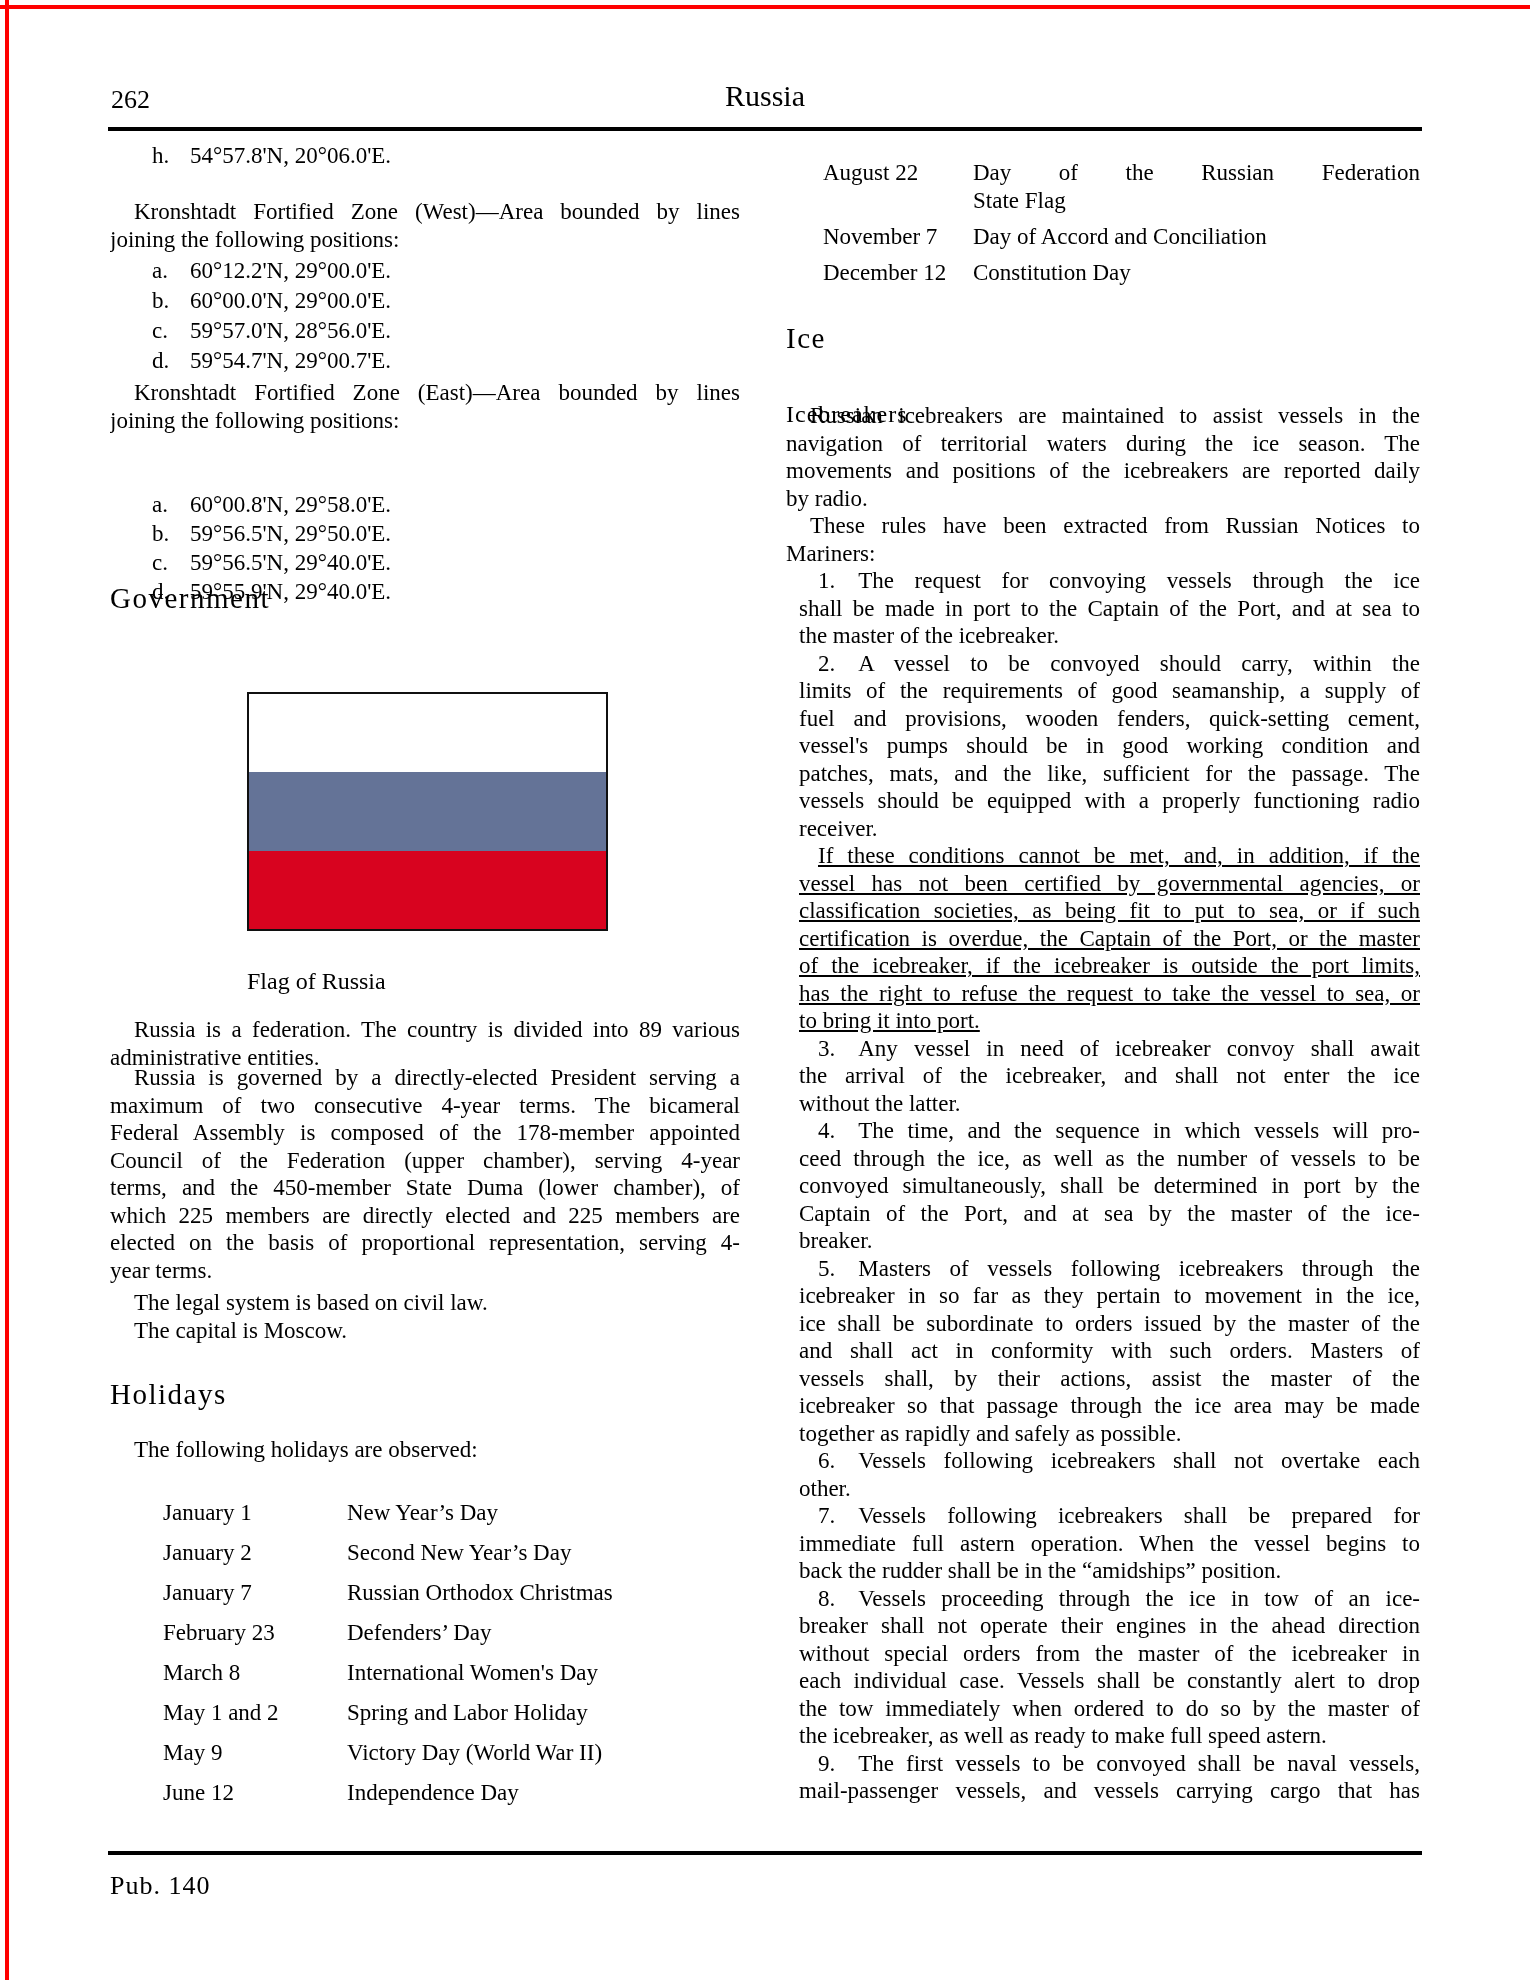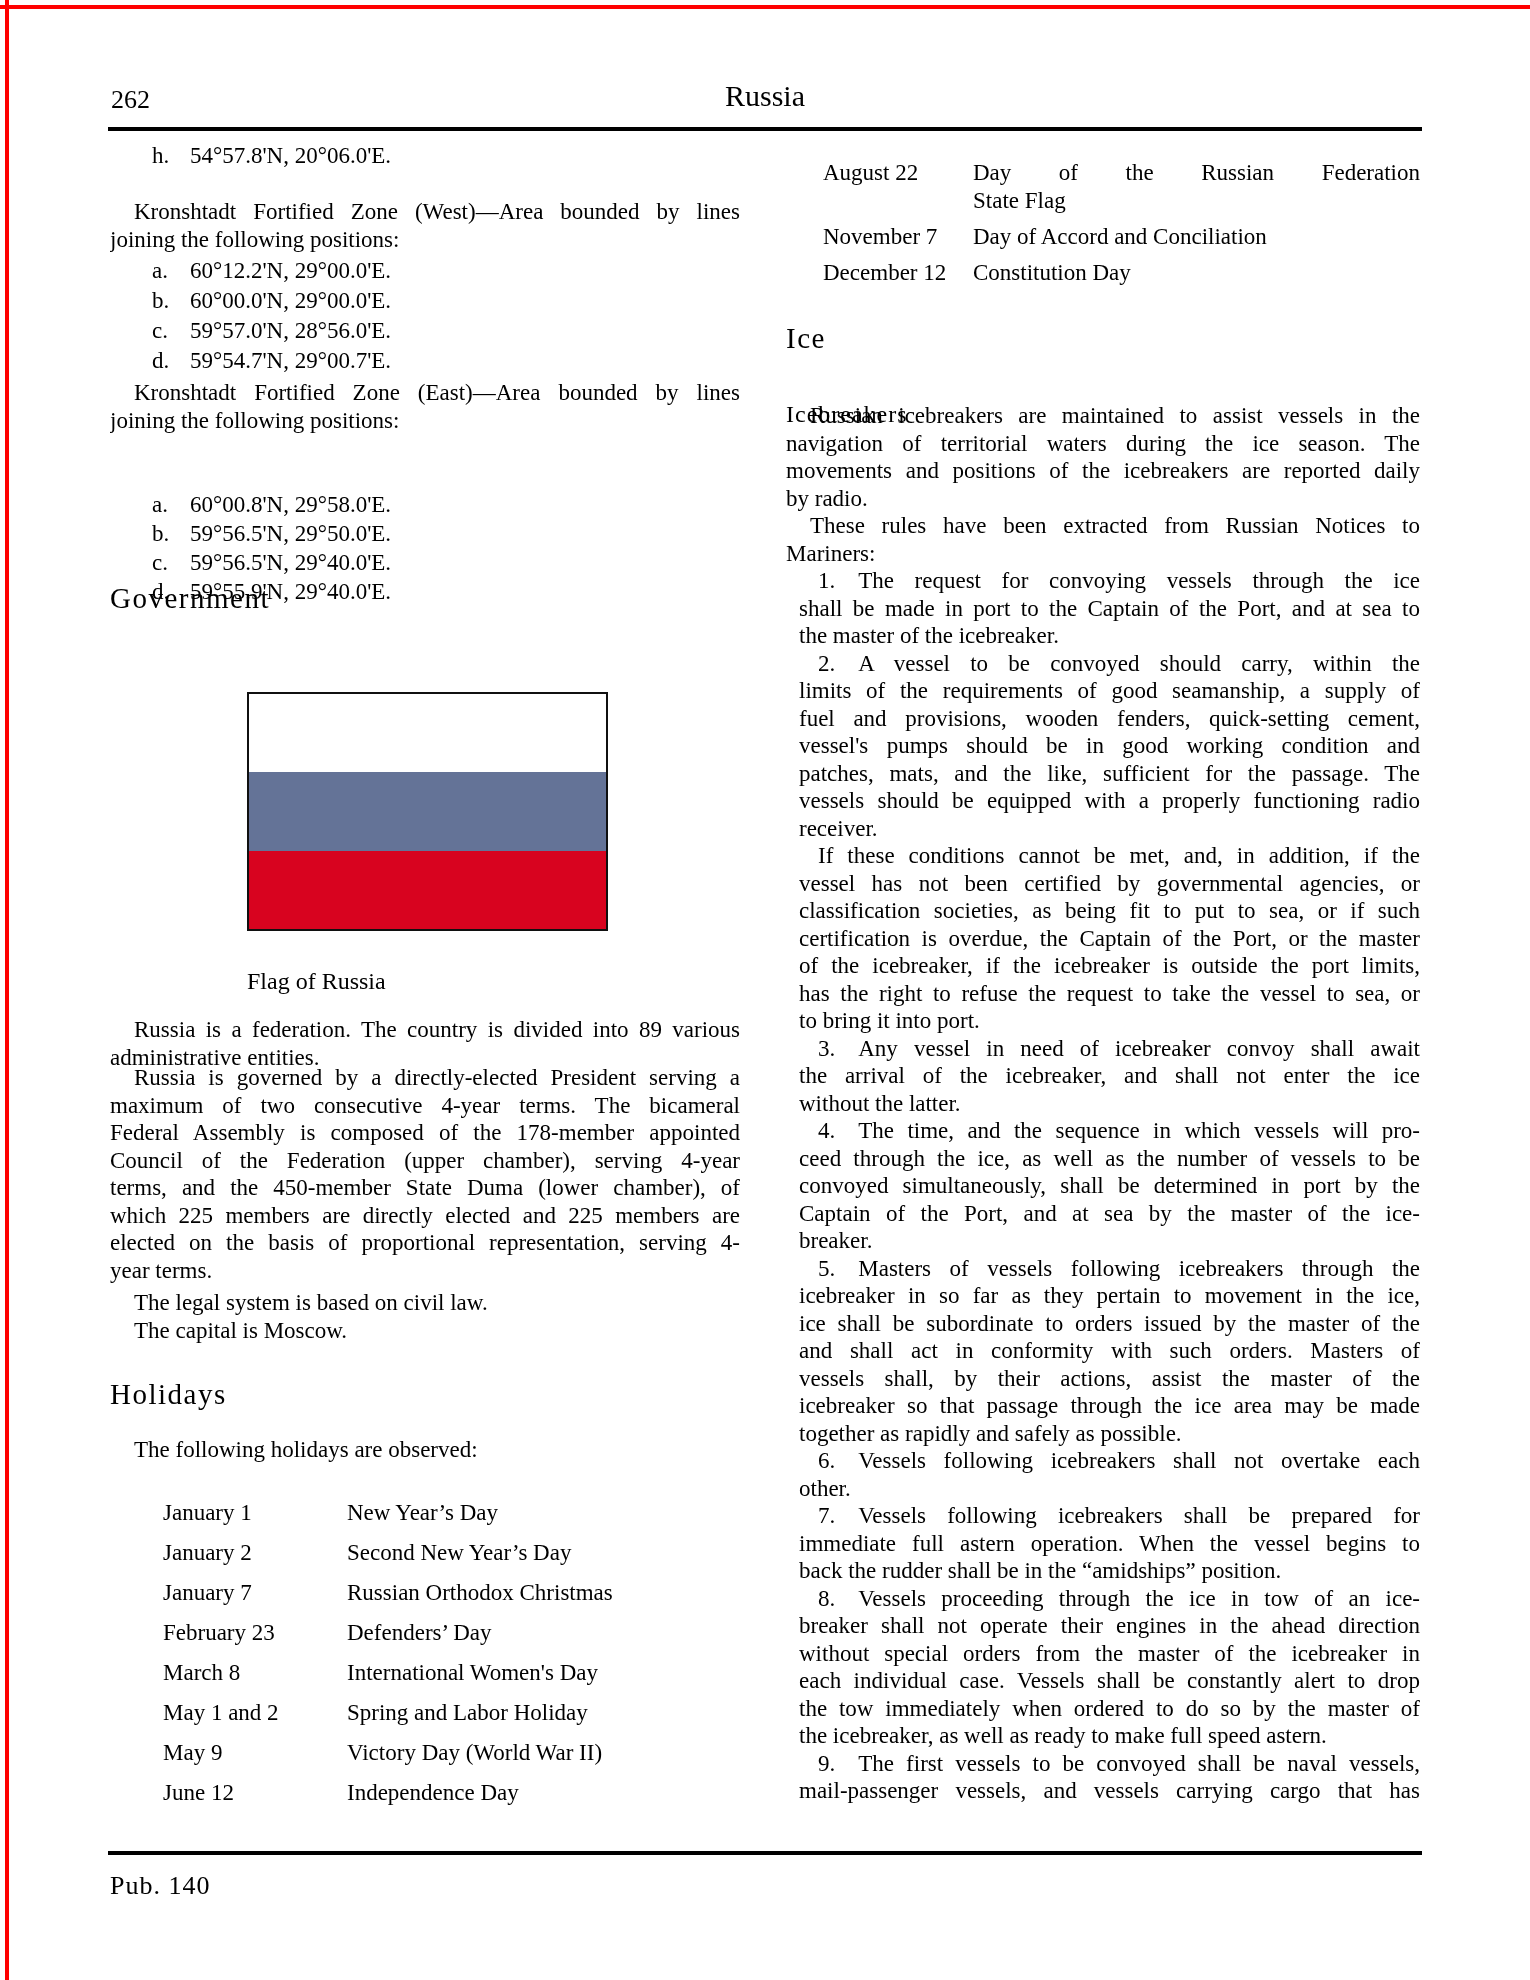--- a/index.html
+++ b/index.html
@@ -188,21 +188,21 @@
     </div>
     <div class="blk b-para" style="top: 517.5px; margin-left: 13px;">
       <div class="jl" style="padding-left: 19px;">2.  A vessel to be convoyed should carry, within the</div>
       <div class="jl">limits of the requirements of good seamanship, a supply of</div>
       <div class="jl">fuel and provisions, wooden fenders, quick-setting cement,</div>
       <div class="jl">vessel's pumps should be in good working condition and</div>
       <div class="jl">patches, mats, and the like, sufficient for the passage. The</div>
       <div class="jl">vessels should be equipped with a properly functioning radio</div>
       <div class="ll">receiver.</div>
     </div>
-    <div class="blk b-para" style="top: 710px; margin-left: 13px;">
+    <div class="blk b-para" style="top: 710px; margin-left: 13px; text-decoration: underline;">
       <div class="jl" style="padding-left: 19px;">If these conditions cannot be met, and, in addition, if the</div>
       <div class="jl">vessel has not been certified by governmental agencies, or</div>
       <div class="jl">classification societies, as being fit to put to sea, or if such</div>
       <div class="jl">certification is overdue, the Captain of the Port, or the master</div>
       <div class="jl">of the icebreaker, if the icebreaker is outside the port limits,</div>
       <div class="jl">has the right to refuse the request to take the vessel to sea, or</div>
       <div class="ll">to bring it into port.</div>
     </div>
     <div class="blk b-para" style="top: 902.5px; margin-left: 13px;">
       <div class="jl" style="padding-left: 19px;">3.  Any vessel in need of icebreaker convoy shall await</div>

